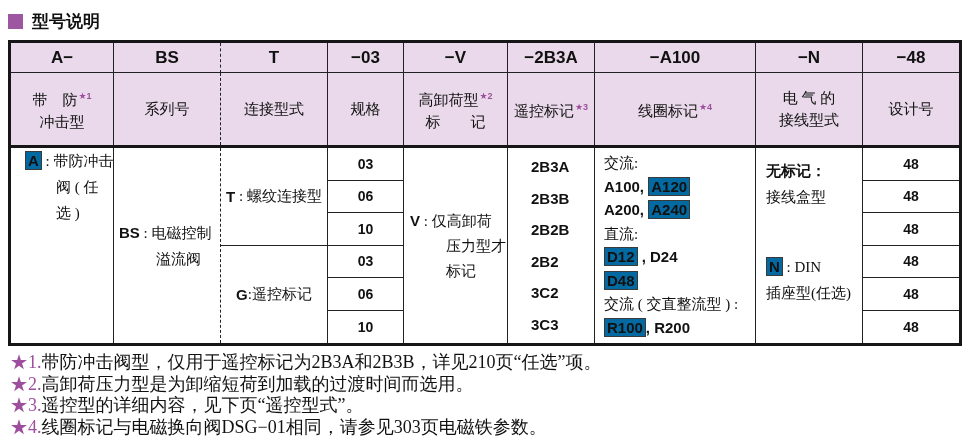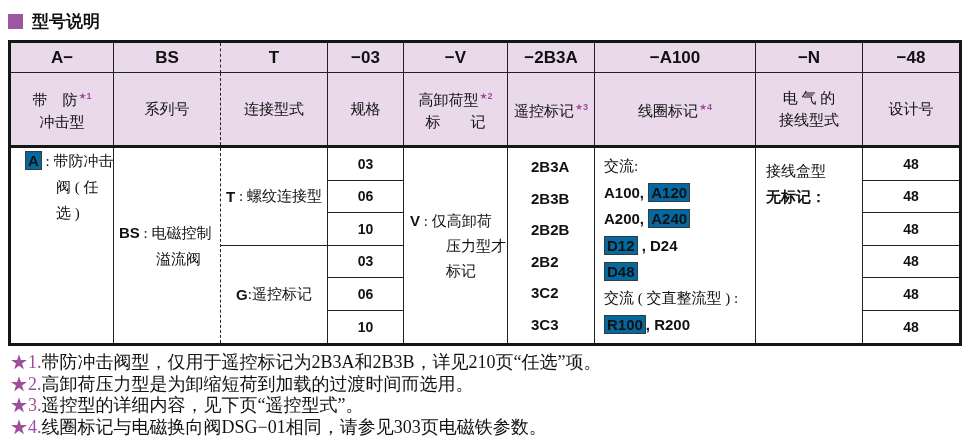--- a/index.html
+++ b/index.html
@@ -153,30 +153,35 @@
         <span class="code">2B2B</span>
         <span class="code">2B2</span>
         <span class="code">3C2</span>
         <span class="code">3C3</span>
       </div>
 
       <div class="cell cell-coil">
         <div class="coil-line"><span class="zh codespan">交流:</span></div>
         <div class="coil-line"><span class="code codespan">A100, </span><span class="code boxed">A120</span></div>
         <div class="coil-line"><span class="code codespan">A200, </span><span class="code boxed">A240</span></div>
+        <div class="coil-line"><span class="zh codespan">直流:</span></div>
         <div class="coil-line"><span class="code boxed">D12</span><span class="code codespan"> , D24</span></div>
         <div class="coil-line"><span class="code boxed">D48</span></div>
         <div class="coil-line"><span class="zh codespan">交流 ( 交直整流型 ) :</span></div>
         <div class="coil-line"><span class="code boxed">R100</span><span class="code codespan">, R200</span></div>
       </div>
 
       <div class="cell cell-elec">
         <div class="elec-top">
+          <div class="zh zh-bold">无标记：</div>
           <div class="zh">接线盒型</div>
-          <div class="zh zh-bold">无标记：</div>
+        </div>
+        <div class="elec-bottom">
+          <div class="hl-line"><span class="code boxed">N</span><span class="zh"> : DIN</span></div>
+          <div class="zh">插座型(任选)</div>
         </div>
       </div>
 
       <div class="cell cell-design bb code" style="grid-row:1;">48</div>
       <div class="cell cell-design bb code" style="grid-row:2;">48</div>
       <div class="cell cell-design bb code" style="grid-row:3;">48</div>
       <div class="cell cell-design bb code" style="grid-row:4;">48</div>
       <div class="cell cell-design bb code" style="grid-row:5;">48</div>
       <div class="cell cell-design code" style="grid-row:6;">48</div>
 

